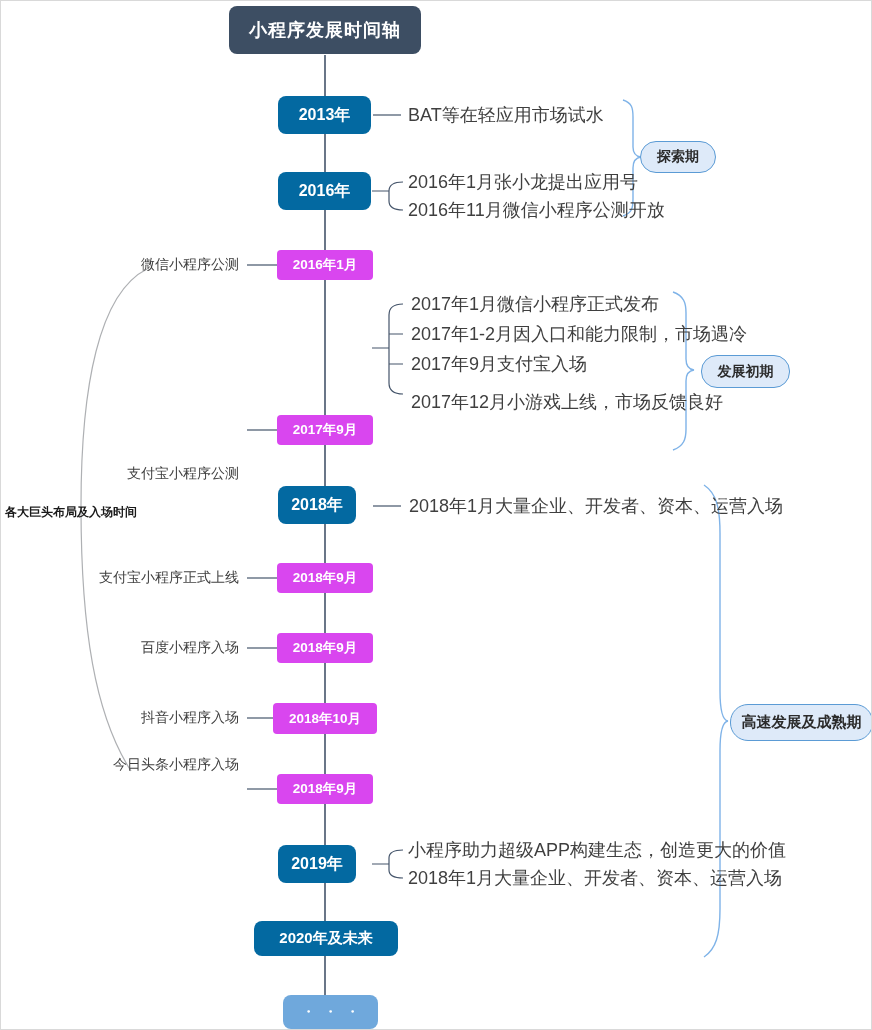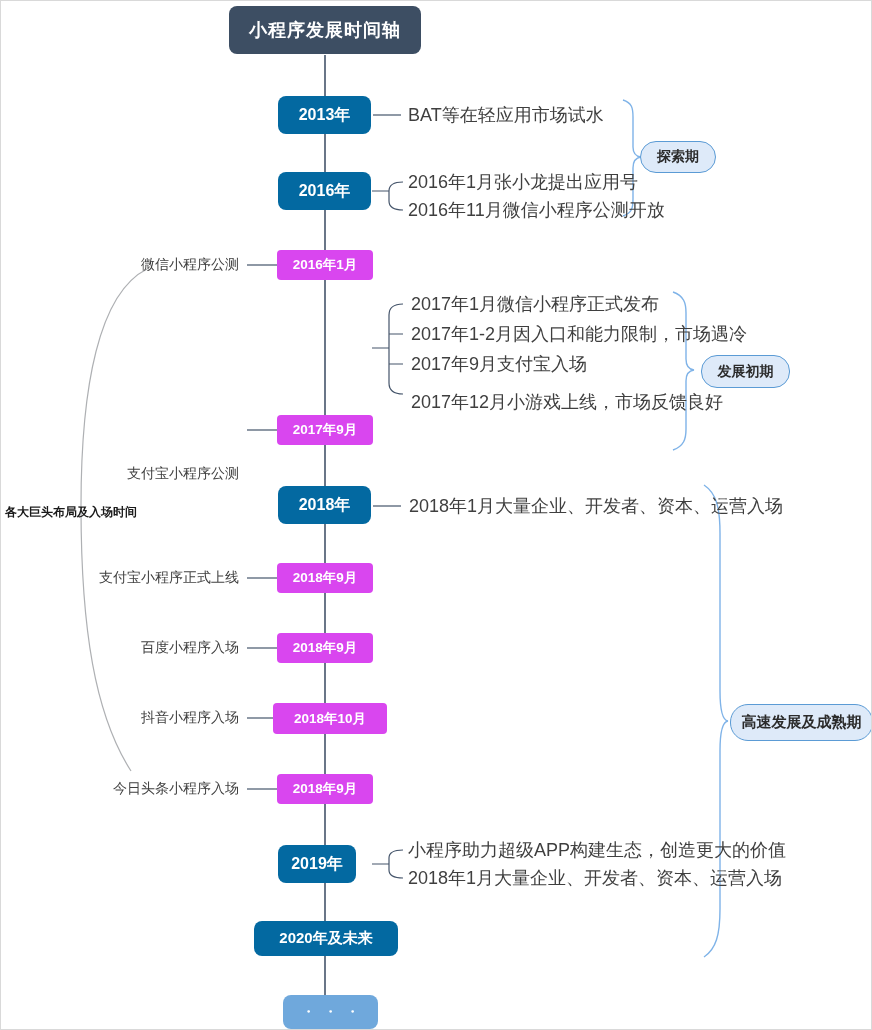--- a/index.html
+++ b/index.html
@@ -51,49 +51,49 @@
     <path d="M672,291 C683,295 685,302 685,312 L685,358 Q685,368 693,369 Q685,370 685,380 L685,428 C685,438 683,445 672,449" stroke="#7FB3E8" stroke-width="1.4" fill="none"></path>
     <path d="M703,484 C715,492 719,506 719,532 L719,690 Q719,719 727,720 Q719,721 719,750 L719,908 C719,934 715,948 703,956" stroke="#7FB3E8" stroke-width="1.4" fill="none"></path>
 
     <path d="M146,268 C98,292 80,385 80,505 C80,628 94,714 130,770" stroke="#AEB0B3" stroke-width="1.2" fill="none"></path>
   </svg>
 
   <div class="node title-box" style="left:228px;top:5px;width:192px;height:48px;">小程序发展时间轴</div>
 
   <div class="node year-box" style="left:277px;top:95px;width:93px;height:38px;">2013年</div>
   <div class="node year-box" style="left:277px;top:171px;width:93px;height:38px;">2016年</div>
-  <div class="node year-box" style="left:277px;top:485px;width:93px;height:38px;">2018年</div>
+  <div class="node year-box" style="left:277px;top:485px;width:78px;height:38px;">2018年</div>
   <div class="node year-box" style="left:277px;top:844px;width:78px;height:38px;">2019年</div>
   <div class="node year-box" style="left:253px;top:920px;width:144px;height:35px;font-size:15px;">2020年及未来</div>
   <div class="node dots-box" style="left:282px;top:994px;width:86px;height:34px;">・・・</div>
 
   <div class="node month-box" style="left:276px;top:249px;width:96px;height:30px;">2016年1月</div>
   <div class="node month-box" style="left:276px;top:414px;width:96px;height:30px;">2017年9月</div>
   <div class="node month-box" style="left:276px;top:562px;width:96px;height:30px;">2018年9月</div>
   <div class="node month-box" style="left:276px;top:632px;width:96px;height:30px;">2018年9月</div>
-  <div class="node month-box" style="left:272px;top:702px;width:114px;height:31px;">2018年10月</div>
+  <div class="node month-box" style="left:272px;top:702px;width:104px;height:31px;">2018年10月</div>
   <div class="node month-box" style="left:276px;top:773px;width:96px;height:30px;">2018年9月</div>
 
   <div class="item" style="left:407px;top:114px;">BAT等在轻应用市场试水</div>
   <div class="item" style="left:407px;top:181px;">2016年1月张小龙提出应用号</div>
   <div class="item" style="left:407px;top:209px;">2016年11月微信小程序公测开放</div>
   <div class="item" style="left:410px;top:303px;">2017年1月微信小程序正式发布</div>
   <div class="item" style="left:410px;top:333px;">2017年1-2月因入口和能力限制，市场遇冷</div>
   <div class="item" style="left:410px;top:363px;">2017年9月支付宝入场</div>
   <div class="item" style="left:410px;top:393px;margin-top:8px;">2017年12月小游戏上线，市场反馈良好</div>
   <div class="item" style="left:408px;top:505px;">2018年1月大量企业、开发者、资本、运营入场</div>
   <div class="item" style="left:407px;top:849px;">小程序助力超级APP构建生态，创造更大的价值</div>
   <div class="item" style="left:407px;top:877px;">2018年1月大量企业、开发者、资本、运营入场</div>
 
   <div class="left-label" style="right:632px;top:264px;">微信小程序公测</div>
   <div class="left-label" style="right:632px;top:442px;margin-top:31px;">支付宝小程序公测</div>
   <div class="left-label" style="right:632px;top:577px;">支付宝小程序正式上线</div>
   <div class="left-label" style="right:632px;top:647px;">百度小程序入场</div>
   <div class="left-label" style="right:632px;top:717px;">抖音小程序入场</div>
-  <div class="left-label" style="right:632px;top:788px;margin-left:24px;">今日头条小程序入场</div>
+  <div class="left-label" style="right:632px;top:764px;margin-left:24px;">今日头条小程序入场</div>
 
   <div class="group-label" style="left:4px;top:503px;">各大巨头布局及入场时间</div>
 
   <div class="bubble" style="left:639px;top:140px;width:74px;height:30px;">探索期</div>
   <div class="bubble" style="left:700px;top:354px;width:87px;height:31px;">发展初期</div>
   <div class="bubble big" style="left:729px;top:703px;width:141px;height:35px;">高速发展及成熟期</div>
 
 </div>
 
 </body></html>

